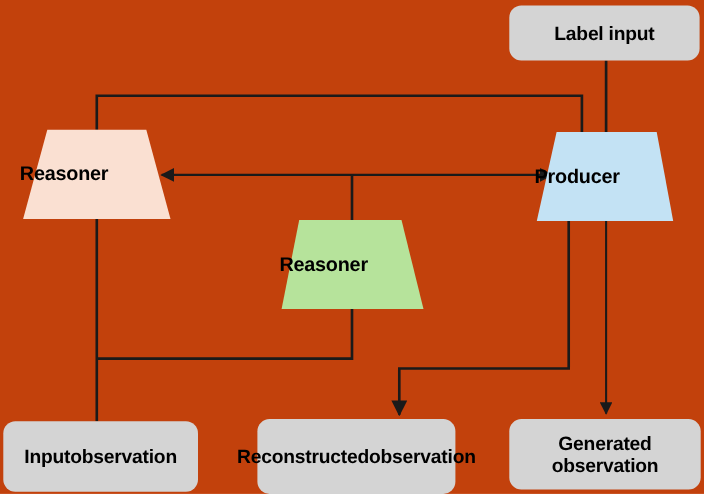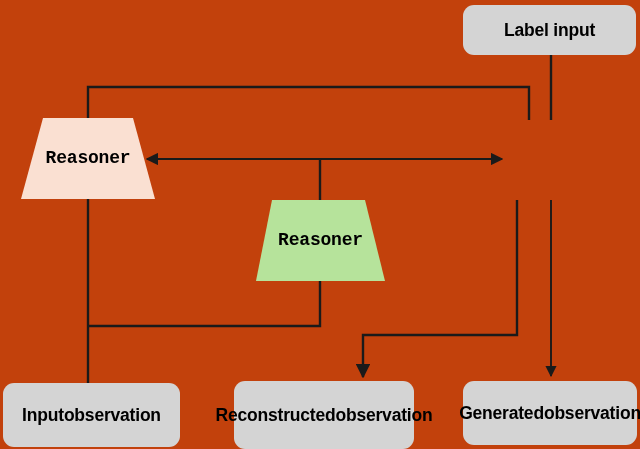--- a/index.html
+++ b/index.html
@@ -48,27 +48,26 @@
   }
   .trap-wrap svg {
     position: absolute;
     left: 0;
     top: 0;
   }
   .trap-label {
     position: absolute;
     left: 0;
     width: 100%;
-    text-align: center;
+    text-align: left;
     font-weight: bold;
     font-size: 18px;
     color: #000000;
     z-index: 3;
     letter-spacing: -0.2px;
-    font-family: Liberation Mono, monospace;
   }
   .edge-label {
     position: absolute;
     color: #000000;
     font-size: 16.5px;
     font-weight: normal;
     white-space: nowrap;
     z-index: 4;
     letter-spacing: -0.1px;
   }
@@ -108,37 +107,43 @@
     <span>Label input</span>
   </div>
 
   <div class="trap-wrap" style="left:18px; top:117px; width:140px; height:83px;">
     <svg width="140" height="83" viewBox="0 0 140 83">
       <polygon points="25,1 115,1 137,82 3,82" fill="#fae0d2"></polygon>
     </svg>
     <div class="trap-label" style="top:31px;">Reasoner</div>
   </div>
 
+  <div class="trap-wrap" style="left:486px; top:119px; width:128px; height:83px;">
+    <svg width="128" height="83" viewBox="0 0 128 83">
+      <polygon points="20,1 111,1 126,82 2,82" fill="#c3e2f4"></polygon>
+    </svg>
+    <div class="trap-label" style="top:31px;">Producer</div>
+  </div>
 
   <div class="trap-wrap" style="left:254px; top:199px; width:133px; height:83px;">
     <svg width="133" height="83" viewBox="0 0 133 83">
       <polygon points="18,1 111,1 131,82 2,82" fill="#b6e39b"></polygon>
     </svg>
     <div class="trap-label" style="top:31px;">Reasoner</div>
   </div>
 
 
   <div class="node gbox" style="left:3px; top:383px; width:177px; height:64px; flex-direction:row;">
     <span>Input</span>
     <span>observation</span>
   </div>
 
   <div class="node gbox" style="left:234px; top:381px; width:180px; height:68px; flex-direction:row;">
     <span>Reconstructed</span>
     <span>observation</span>
   </div>
 
-  <div class="node gbox" style="left:463px; top:381px; width:174px; height:64px; flex-direction:row;">
+  <div class="node gbox" style="left:463px; top:381px; width:174px; height:64px; flex-direction:column;">
     <span>Generated</span>
     <span>observation</span>
   </div>
 
 </div>
 
 </body></html>

